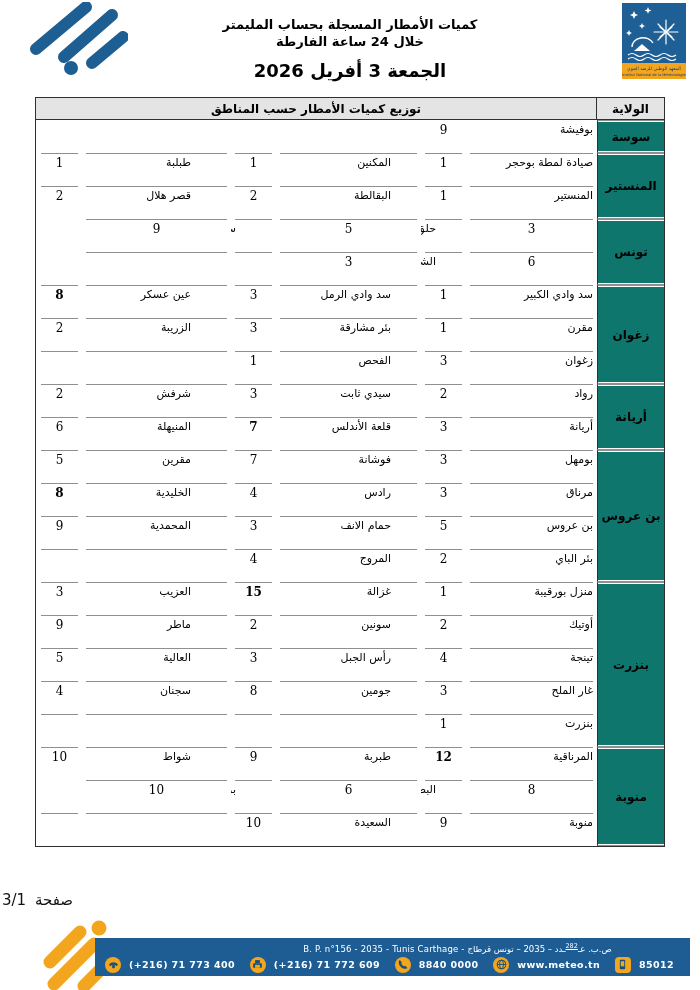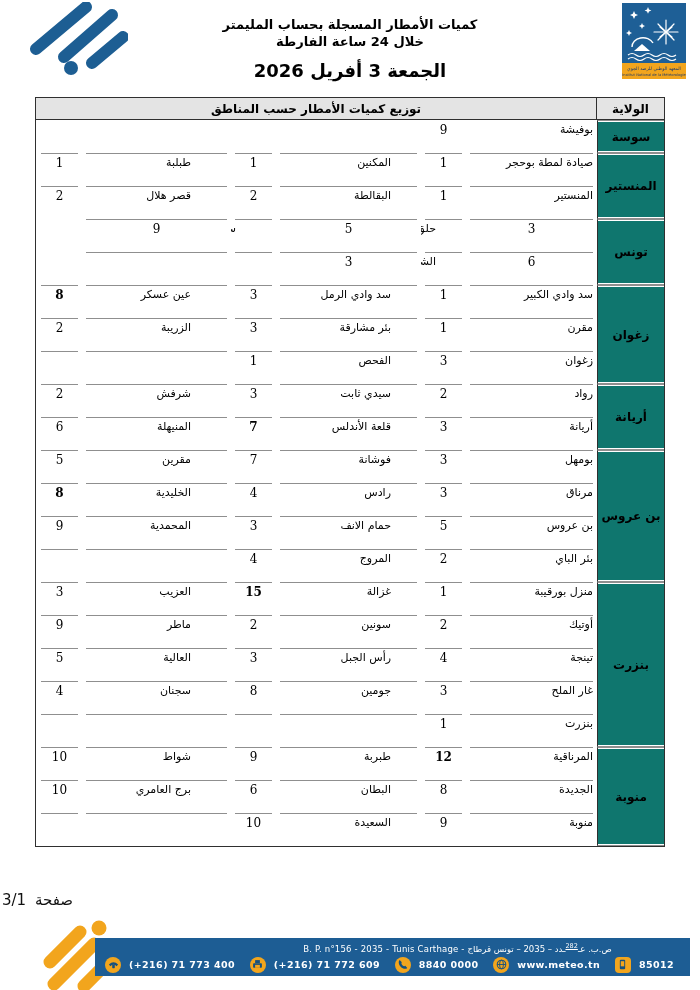--- a/index.html
+++ b/index.html
@@ -302,21 +302,20 @@
         <div class="rows">
           <div class="trow">
             <div class="st st1">المرناقية</div>
             <div class="val bold">12</div>
             <div class="st st2">طبربة</div>
             <div class="val">9</div>
             <div class="st st3">شواط</div>
             <div class="val">10</div>
           </div>
           <div class="trow">
-            <div class="st st1">الجديدة</div>
             <div class="val">8</div>
             <div class="st st2">البطان</div>
             <div class="val">6</div>
             <div class="st st3">برج العامري</div>
             <div class="val">10</div>
           </div>
           <div class="trow">
             <div class="st st1">منوبة</div>
             <div class="val">9</div>
             <div class="st st2">السعيدة</div>

